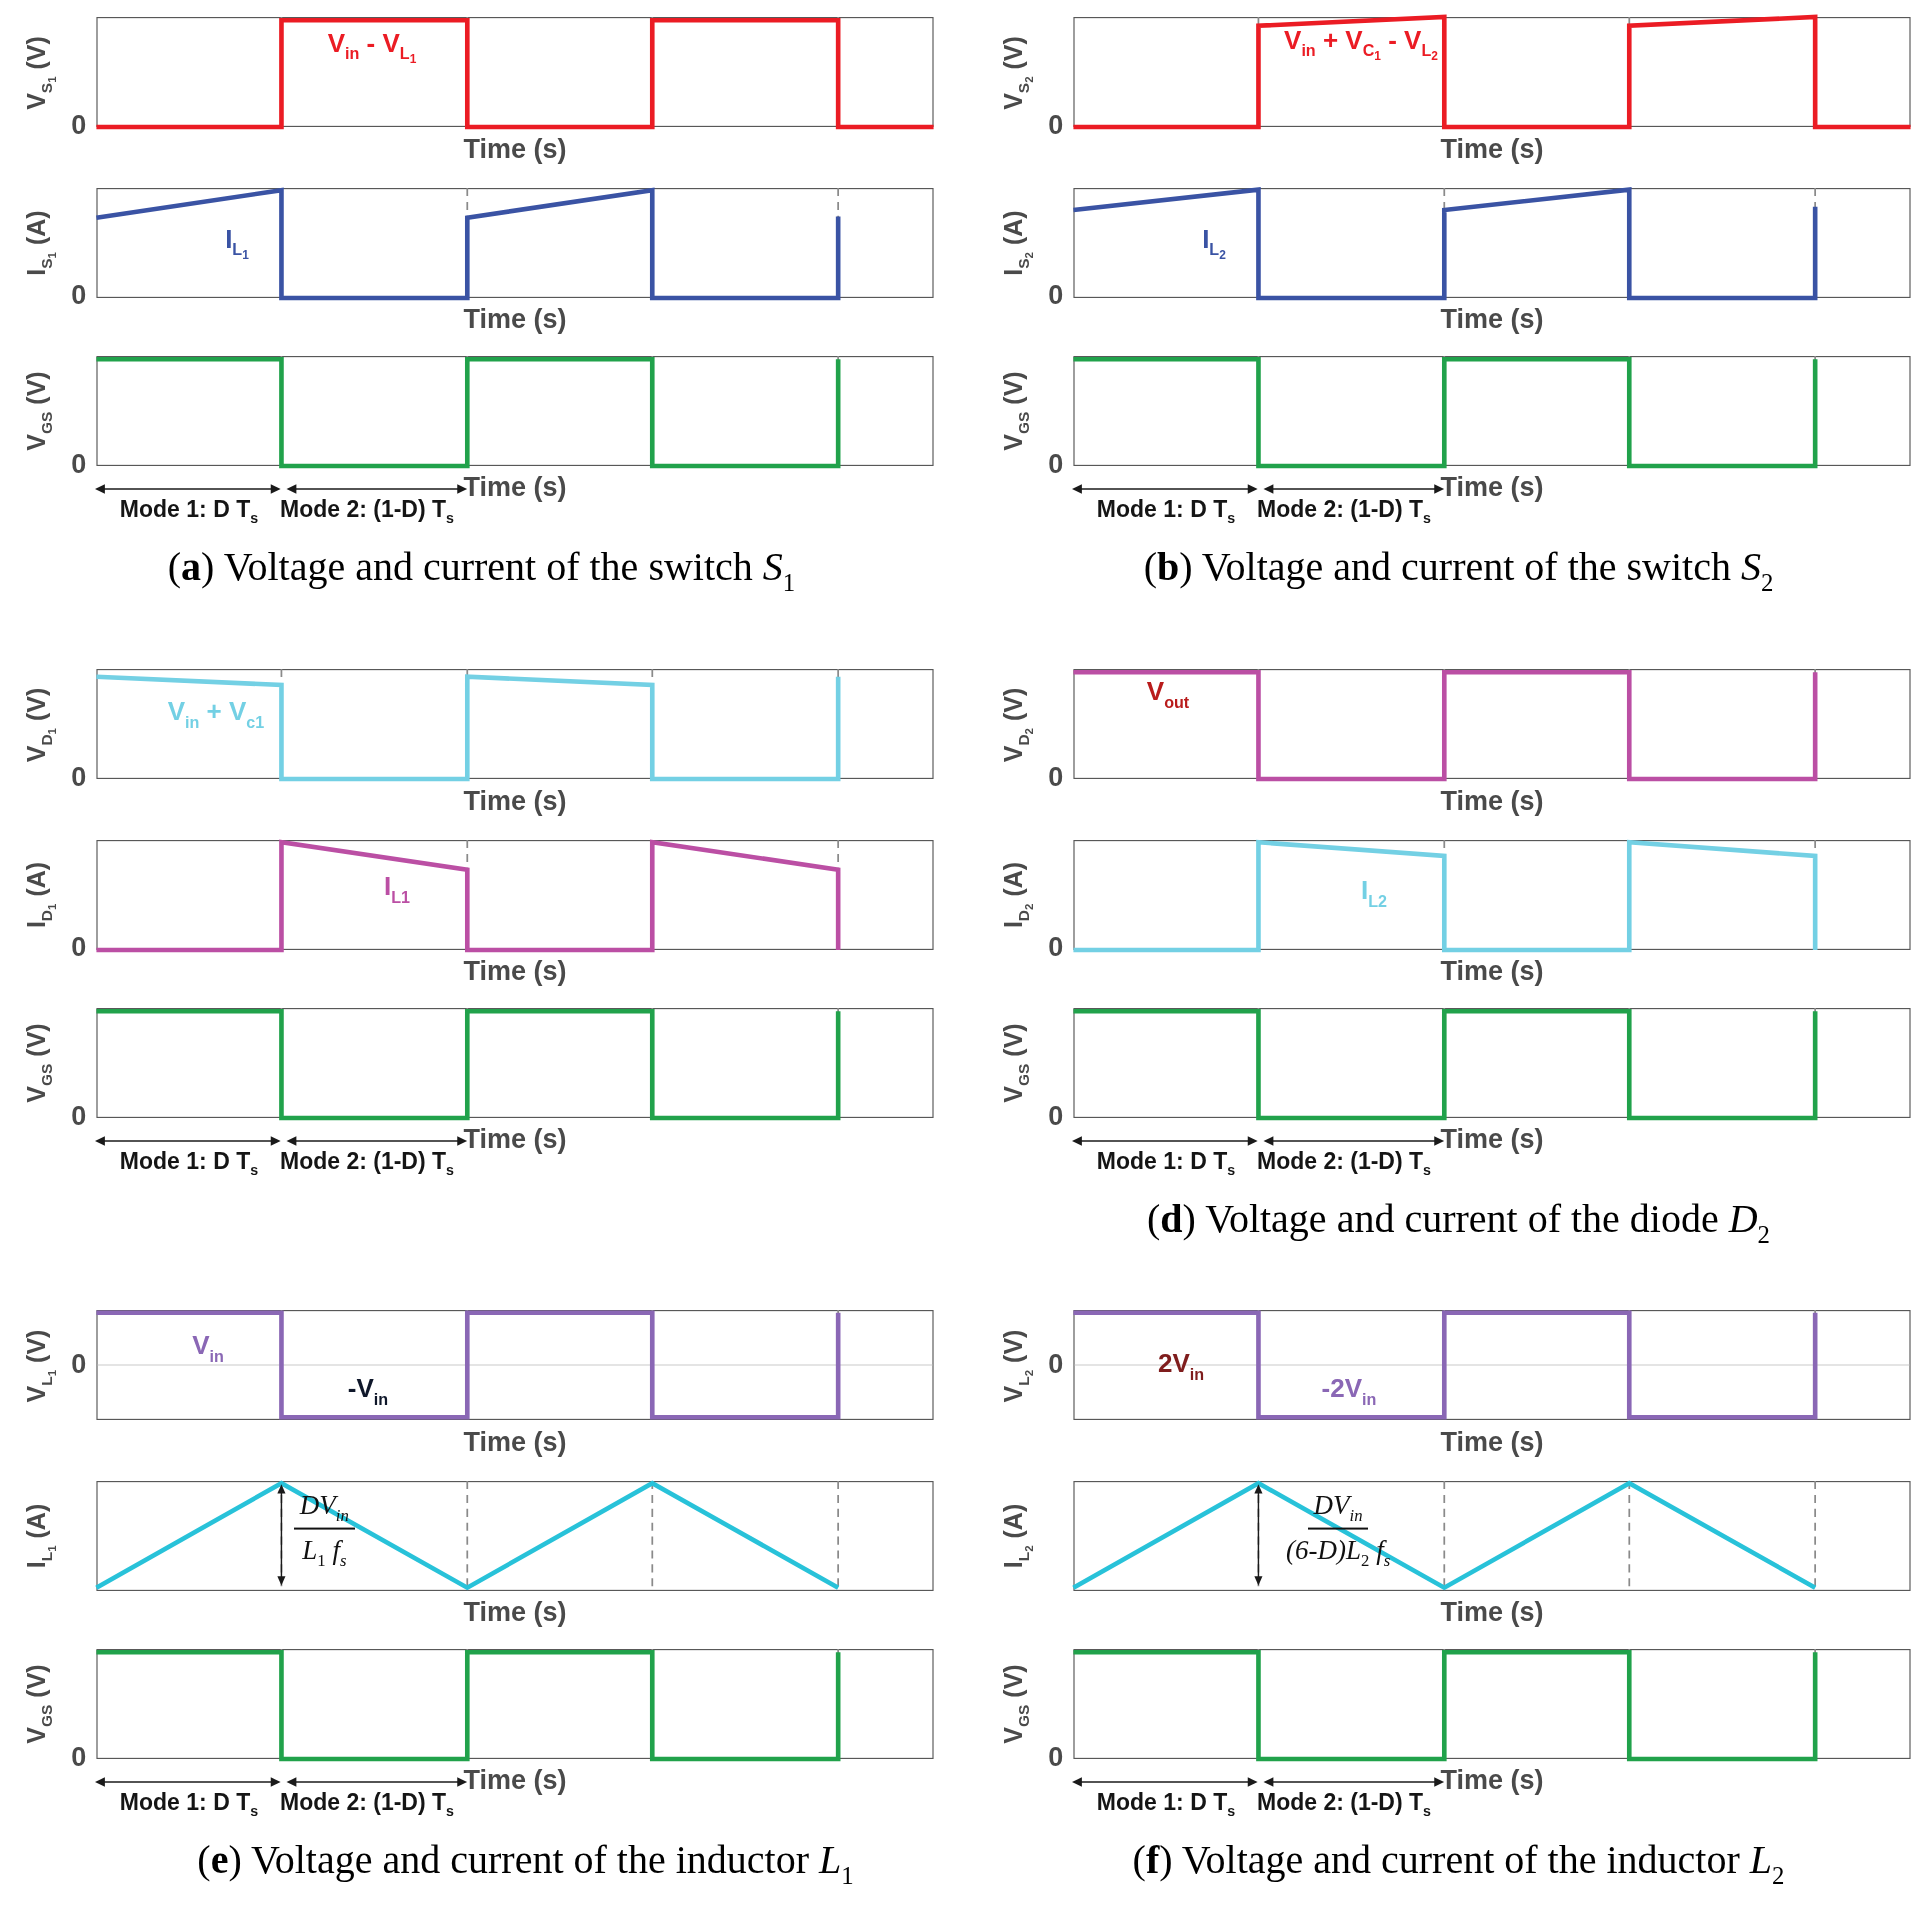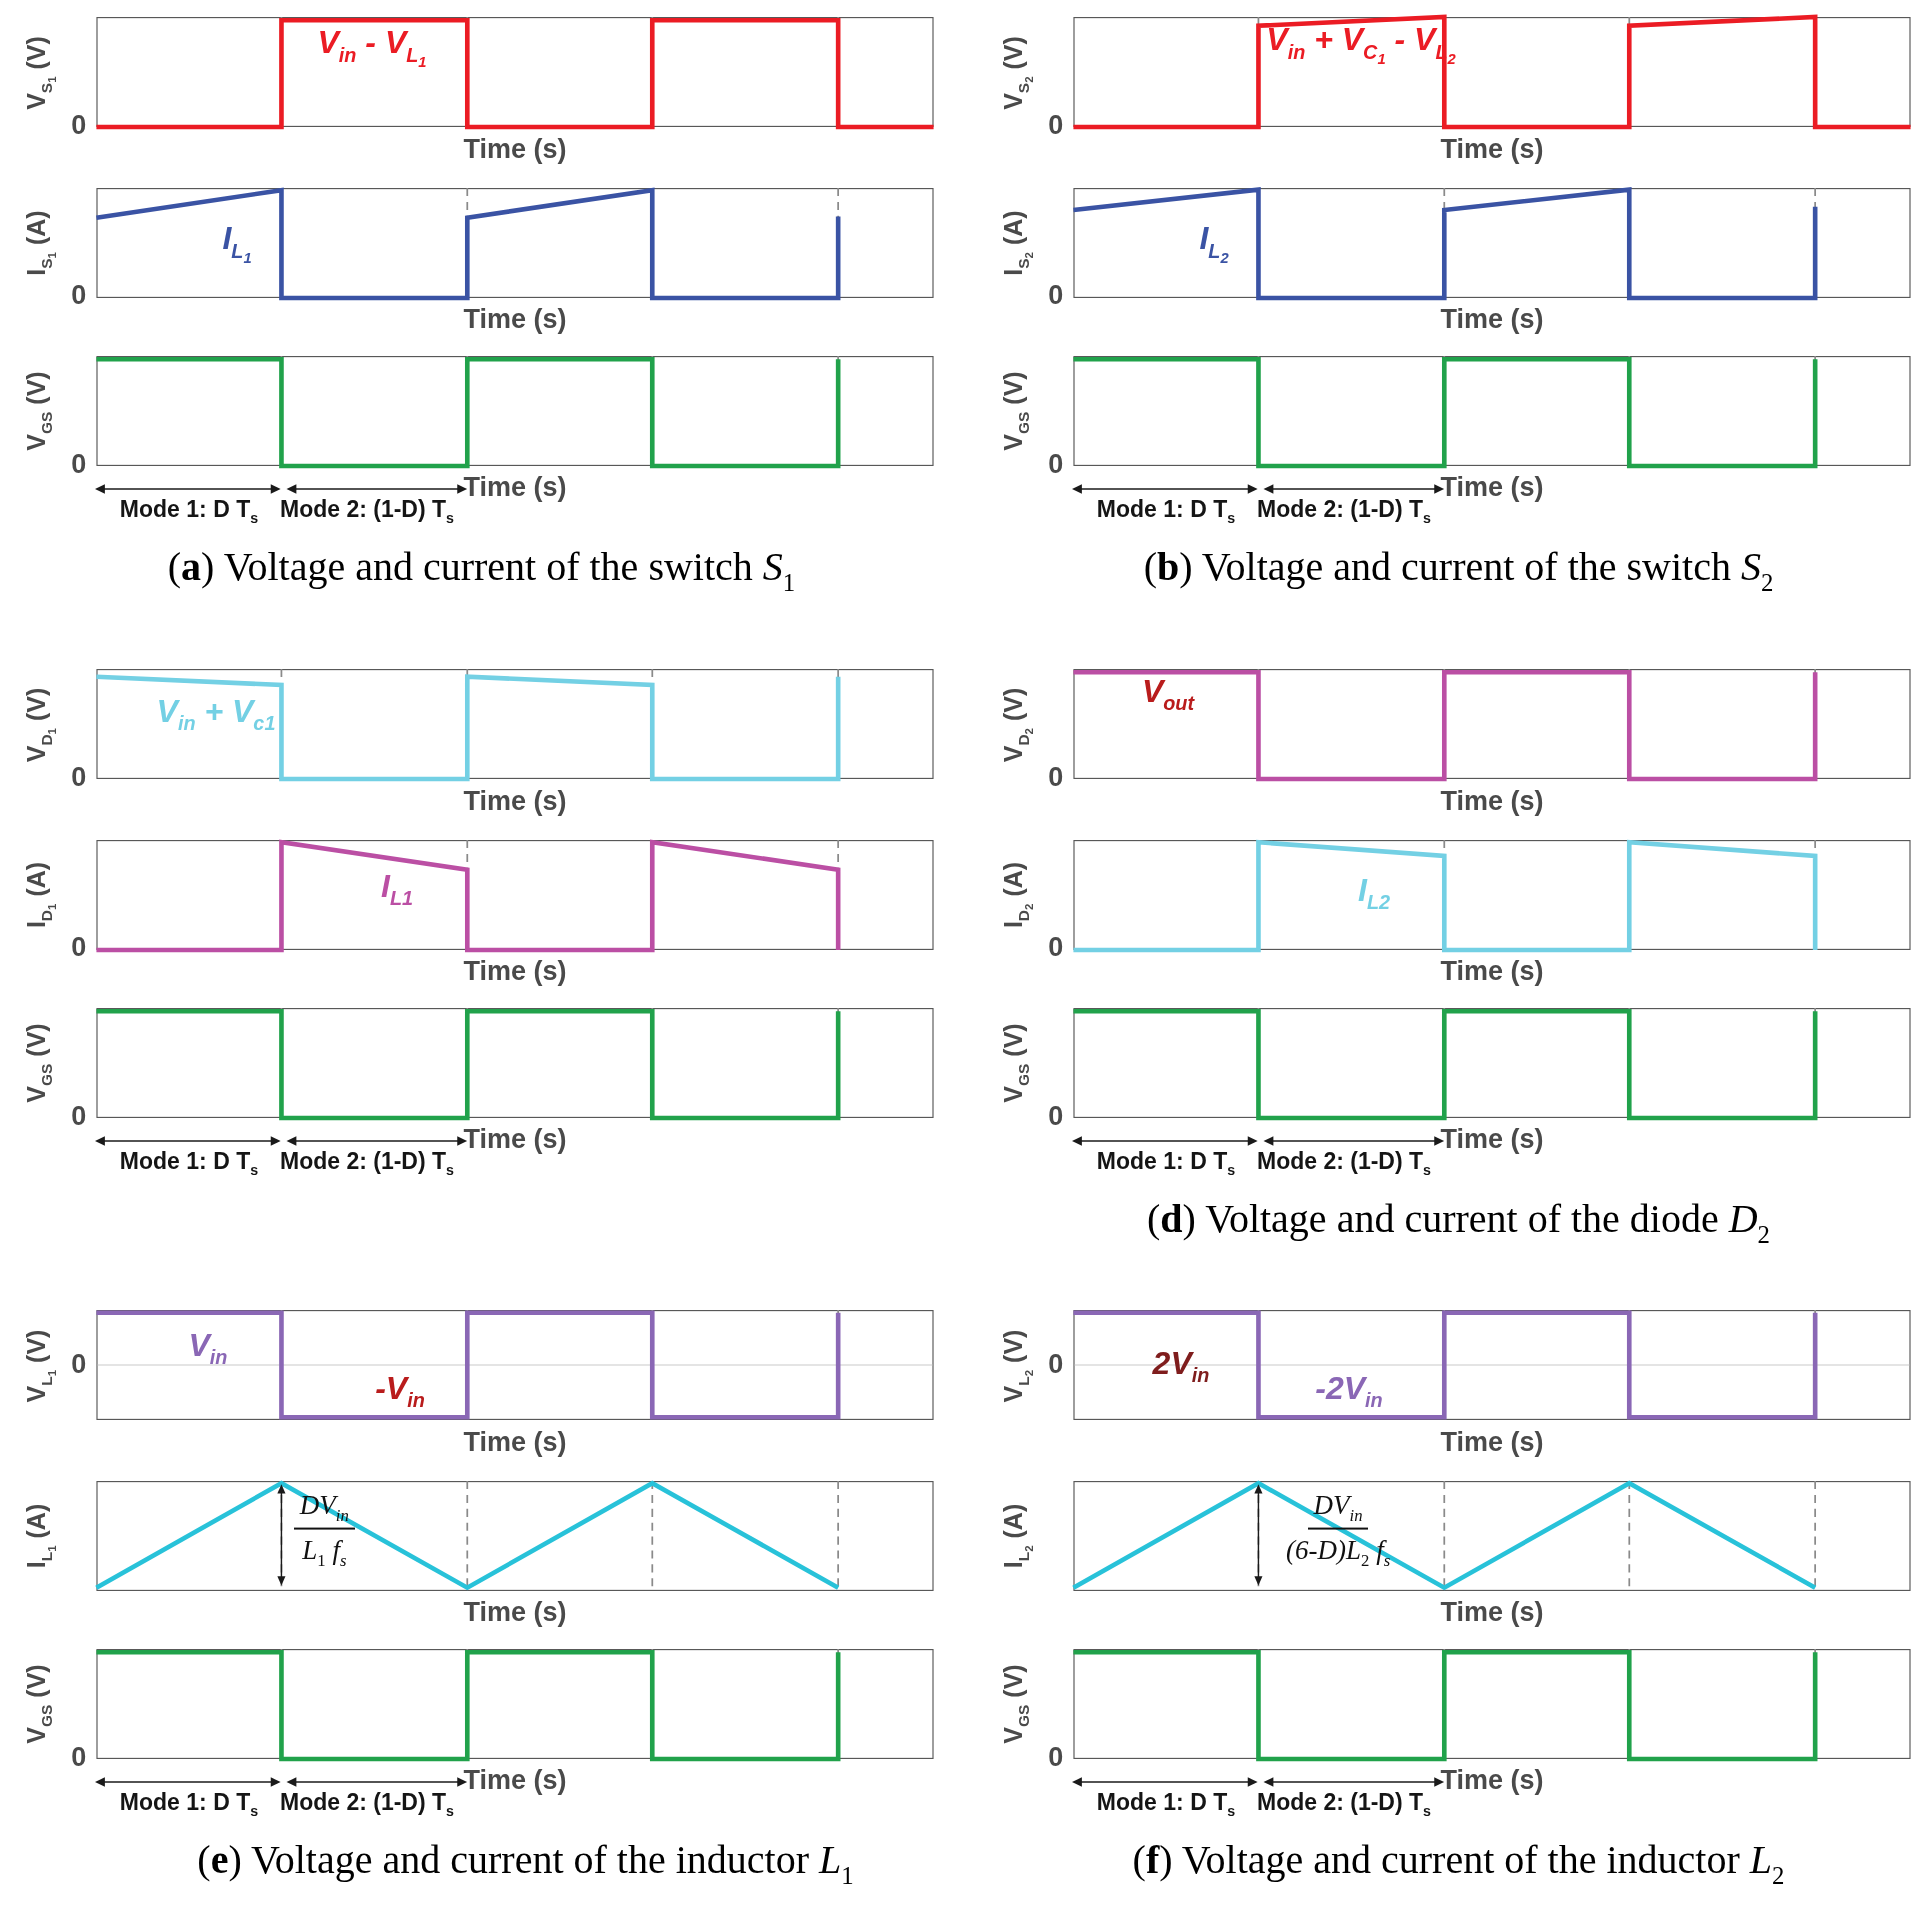--- a/index.html
+++ b/index.html
@@ -4,21 +4,21 @@
 <style>
   html,body{margin:0;padding:0;background:#ffffff;width:1926px;height:1913px;overflow:hidden;
             font-family:"Liberation Sans", sans-serif;}
   #figure-root{position:relative;width:1926px;height:1913px;background:#fff;}
   .subfig{position:absolute;width:963px;height:645px;}
   .ylabel-outer{position:absolute;width:110px;height:35px;transform-origin:0 0;transform:rotate(-90deg);
                 text-align:center;font-weight:bold;font-size:25px;color:#4a4a4a;white-space:nowrap;}
   .ztick{position:absolute;width:70px;text-align:right;font-weight:bold;font-size:27px;color:#4a4a4a;}
   .plot-svg{position:absolute;overflow:visible;}
   .timelab{position:absolute;text-align:center;font-weight:bold;font-size:27px;color:#4a4a4a;white-space:nowrap;}
-  .curvelab{position:absolute;font-weight:bold;font-size:32px;white-space:nowrap;transform:translate(-50%,-50%);font-style:italic;}
+  .curvelab{position:absolute;font-weight:bold;font-size:26px;white-space:nowrap;transform:translate(-50%,-50%);}
   .modetext{position:absolute;font-weight:bold;font-size:23px;color:#151515;white-space:nowrap;transform:translateX(-50%);}
   .caption{position:absolute;width:963px;text-align:center;font-family:"Liberation Serif", serif;
            font-size:40px;color:#000;white-space:nowrap;}
   .frac{position:absolute;font-family:"Liberation Serif", serif;font-size:27px;color:#111;
         text-align:center;transform:translateY(-50%);line-height:1.15;}
   .frac .num{display:inline-block;padding:0 5.8px 2.3px 5.8px;border-bottom:2.9px solid #111;}
   .frac .den{display:block;padding-top:5px;}
   .it{font-style:italic;}
   .bd{font-weight:bold;}
   .sub1{font-size:62%;vertical-align:-0.45em;}
@@ -226,21 +226,21 @@
       <svg class="plot-svg" width="840" height="110" style="left: 95px; top: 17.4px;" viewBox="0 0 1446 190">
         <rect x="1" y="1" width="1444" height="188" fill="none" stroke="#585858" stroke-width="2"></rect>
         <line x1="2" y1="95" x2="1444" y2="95" stroke="#C9C9C9" stroke-width="2"></line>
         <line x1="319.56600000000003" y1="0" x2="319.56600000000003" y2="190" stroke="#8A8A8A" stroke-width="3" stroke-dasharray="14 10"></line>
         <line x1="640.578" y1="0" x2="640.578" y2="190" stroke="#8A8A8A" stroke-width="3" stroke-dasharray="14 10"></line>
         <line x1="960.144" y1="0" x2="960.144" y2="190" stroke="#8A8A8A" stroke-width="3" stroke-dasharray="14 10"></line>
         <line x1="1281.156" y1="0" x2="1281.156" y2="190" stroke="#8A8A8A" stroke-width="3" stroke-dasharray="14 10"></line>
         <polyline points="0.0,4.8 319.6,4.8 319.6,185.3 640.6,185.3 640.6,4.8 960.1,4.8 960.1,185.3 1281.2,185.3 1281.2,4.8" fill="none" stroke="#8A67B5" stroke-width="8" stroke-linejoin="miter"></polyline>
       </svg>
       <div class="curvelab" style="left: 208px; top: 55px; color: rgb(138, 103, 181);"><span>V</span><span class="sub1">in</span></div>
-      <div class="curvelab" style="left: 368px; top: 98px; color: #b91c1c; margin-left: 32px;"><span>-V</span><span class="sub1">in</span></div>
+      <div class="curvelab" style="left: 368px; top: 98px; color: #0f172a;"><span>-V</span><span class="sub1">in</span></div>
       <div class="timelab" style="left: 95px; top: 134px; width: 840px;">Time (s)</div>
       <div class="ylabel-outer" style="left: 22px; top: 298px; width: 110px;"><span>I</span><span class="sub1">L</span><span class="sub2">1</span><span> (A)</span></div>
       <svg class="plot-svg" width="840" height="110" style="left: 95px; top: 188px;" viewBox="0 0 1446 190">
         <rect x="1" y="1" width="1444" height="188" fill="none" stroke="#585858" stroke-width="2"></rect>
         <line x1="319.56600000000003" y1="0" x2="319.56600000000003" y2="190" stroke="#8A8A8A" stroke-width="3" stroke-dasharray="14 10"></line>
         <line x1="640.578" y1="0" x2="640.578" y2="190" stroke="#8A8A8A" stroke-width="3" stroke-dasharray="14 10"></line>
         <line x1="960.144" y1="0" x2="960.144" y2="190" stroke="#8A8A8A" stroke-width="3" stroke-dasharray="14 10"></line>
         <line x1="1281.156" y1="0" x2="1281.156" y2="190" stroke="#8A8A8A" stroke-width="3" stroke-dasharray="14 10"></line>
         <polyline points="0.0,184.3 319.6,3.8 640.6,184.3 960.1,3.8 1281.2,184.3" fill="none" stroke="#28C2D9" stroke-width="8" stroke-linejoin="miter"></polyline>
         <line x1="319.56600000000003" y1="19.700000000000003" x2="319.56600000000003" y2="166.5" stroke="#1a1a1a" stroke-width="2.5"></line>

